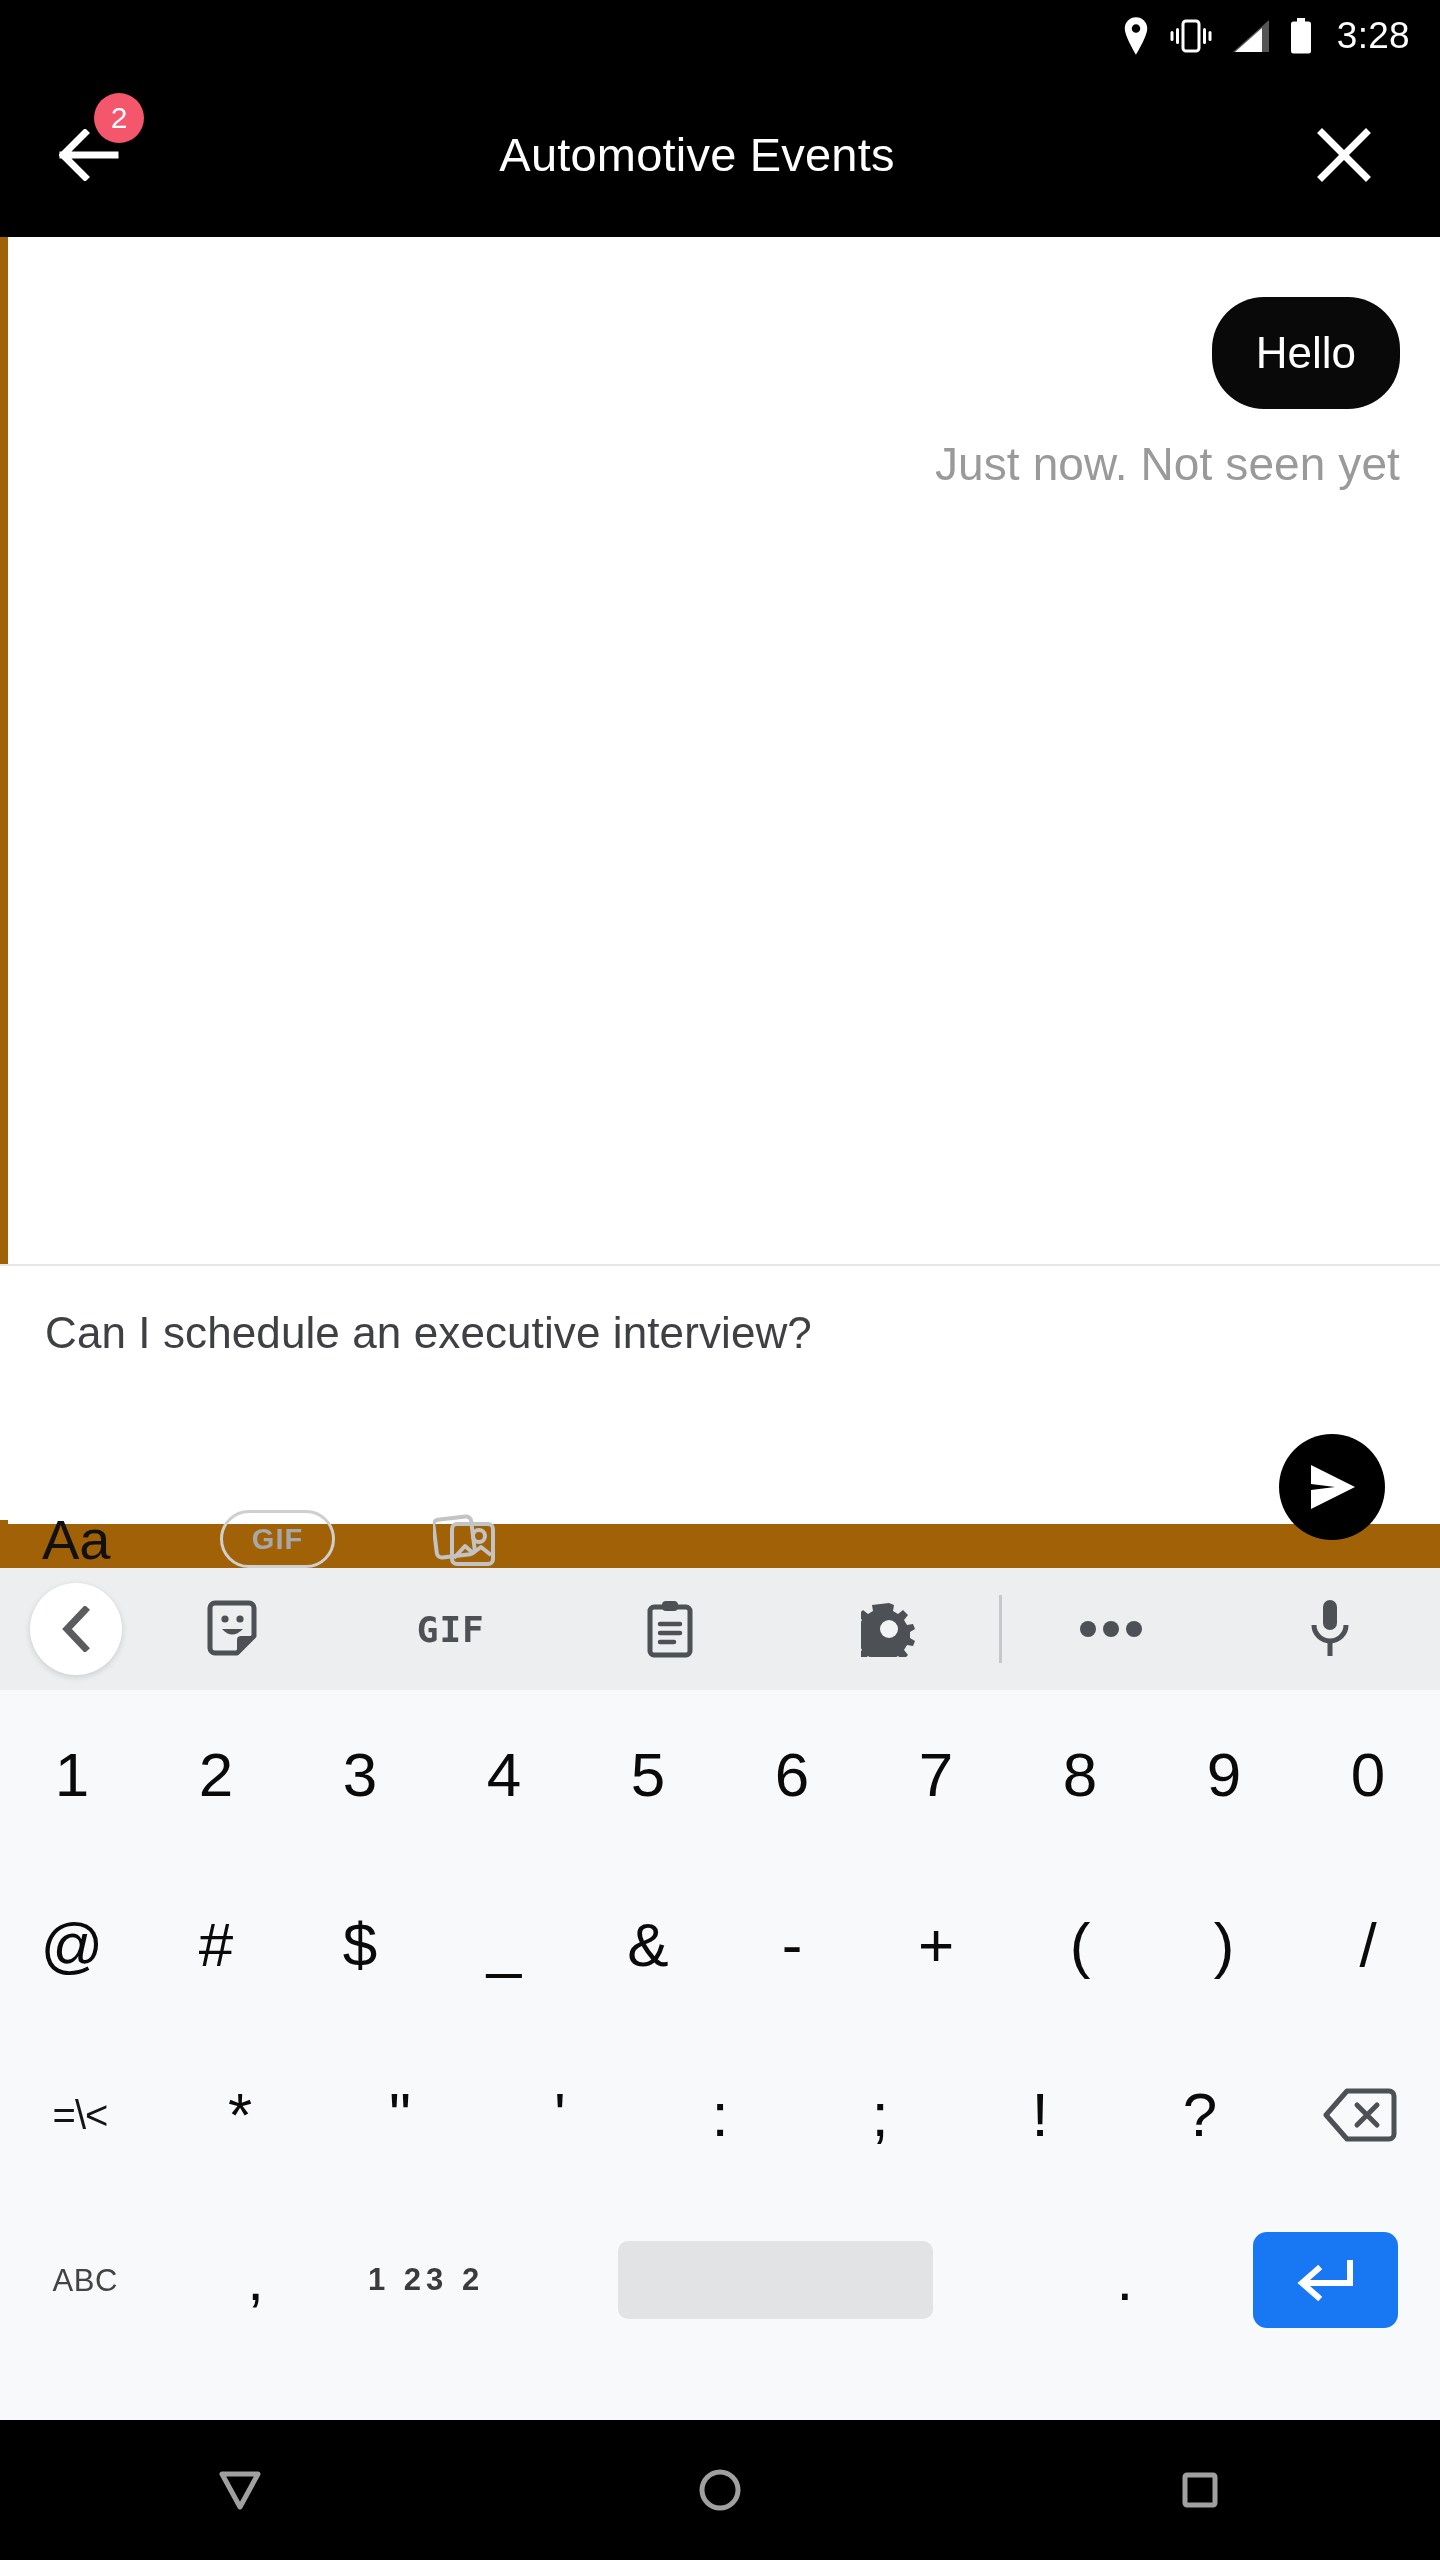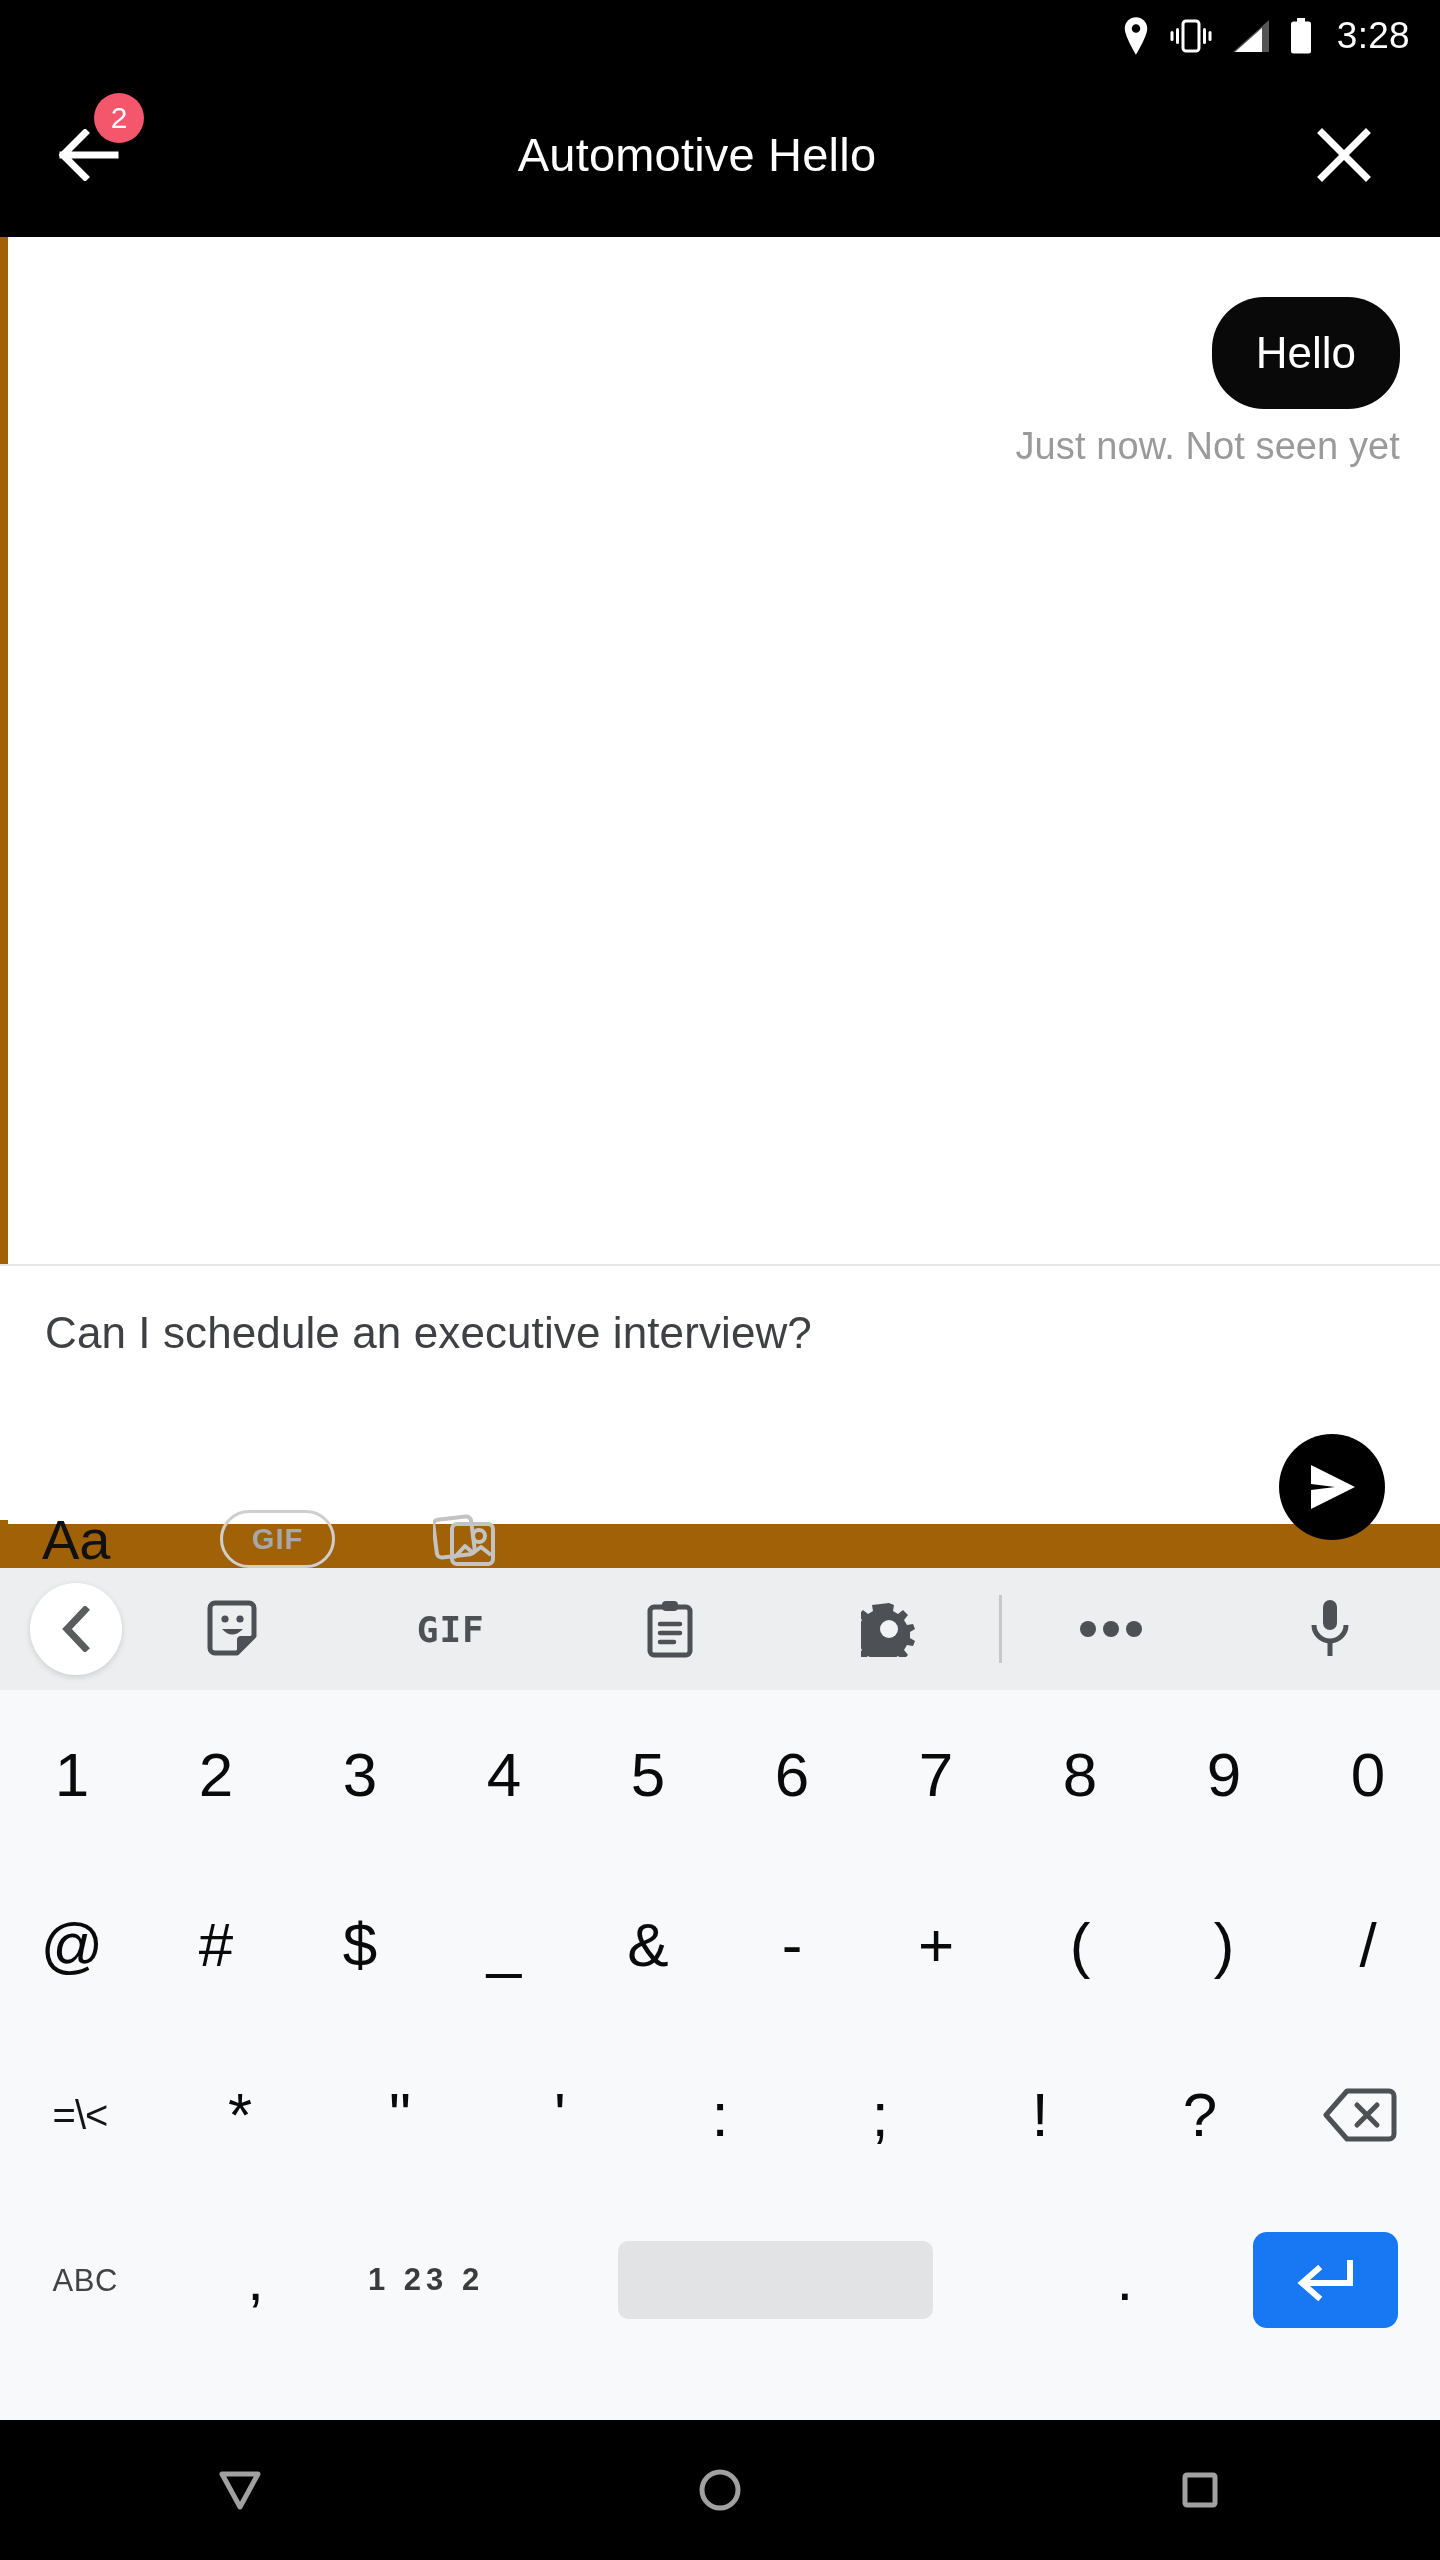--- a/index.html
+++ b/index.html
@@ -50,22 +50,22 @@
     position:absolute; top:237px; left:8px; width:1440px; height:1287px;
     background:#fff; padding:60px 48px 0 48px;
   }
   .msg-row { display:flex; justify-content:flex-end; }
   .bubble {
     background:#090909; color:#fff;
     font-size:44px; line-height:1;
     padding:34px 44px; border-radius:52px; max-width:900px;
   }
   .msg-status {
-    text-align:right; color:#9a9a9a; font-size:38px;
-    margin-top:16px; letter-spacing:0.1px;
+    text-align:right; color:#9a9a9a; font-size:46px;
+    margin-top:28px; letter-spacing:0.1px;
   }
   .thread-divider {
     position:absolute; top:1264px; left:0; width:1440px; height:2px;
     background:#e6e6e6;
   }
 
   
   .composer {
     position:absolute; top:1266px; left:0; width:1440px; height:254px;
     background:#fff;
@@ -192,21 +192,21 @@
     <span class="sb-time">3:28</span>
   </div>
 
   <div class="appbar">
     <div class="back-wrap">
       <span class="badge">2</span>
       <svg width="62" height="52" viewBox="0 0 62 52">
         <path d="M4 26 L56 26 M4 26 L26 4 M4 26 L26 48" stroke="#fff" stroke-width="7" fill="none" stroke-linecap="square"></path>
       </svg>
     </div>
-    <div class="appbar-title">Automotive Hello</div>
+    <div class="appbar-title">Automotive Events</div>
     <div class="close-wrap">
       <svg width="56" height="56" viewBox="0 0 56 56">
         <path d="M6 6 L50 50 M50 6 L6 50" stroke="#fff" stroke-width="7" stroke-linecap="square"></path>
       </svg>
     </div>
   </div>
 
   <div class="thread">
     <div class="msg-row">
       <div class="bubble">Hello</div>

